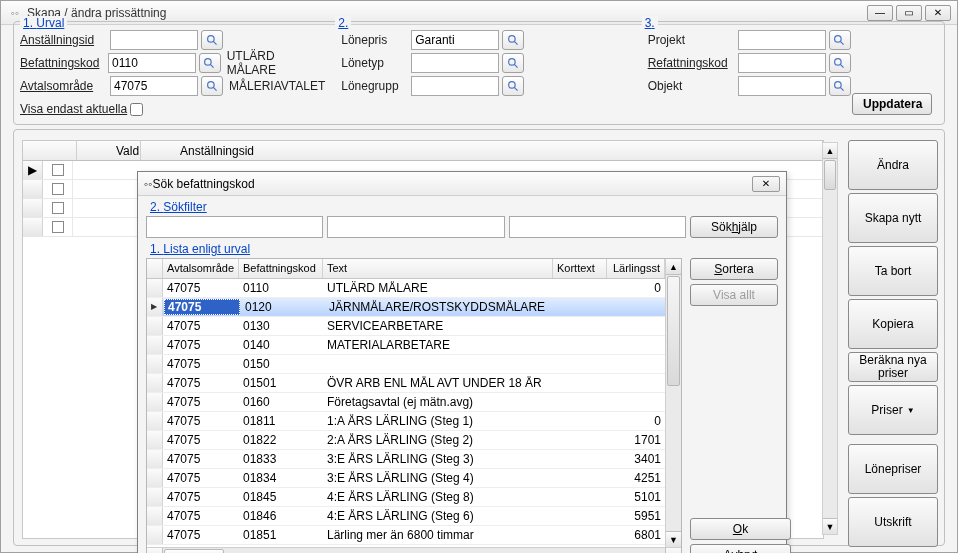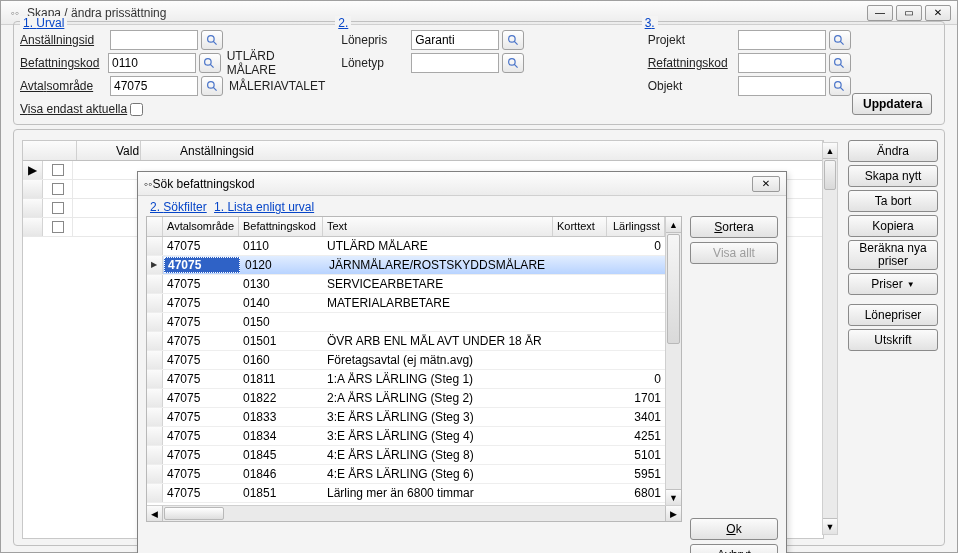--- a/index.html
+++ b/index.html
@@ -41,21 +41,21 @@
 .bgrow { display: flex; height: 19px; border-bottom: 1px solid #e8e8e8; }
 .bgrow .rmarker { width: 20px; background: linear-gradient(#fbfbfb,#e6e6e6); border-right: 1px solid #d4d4d4; display: flex; align-items: center; justify-content: center; }
 .bgrow .rcb { width: 30px; border-right: 1px solid #e8e8e8; display: flex; align-items: center; justify-content: center; }
 .bgrow .rcb .cbx { width: 12px; height: 12px; border: 1px solid #888; background: #fff; }
 .srolltrack { position: absolute; right: 106px; top: 12px; bottom: 10px; width: 16px; background: #eaeaea; border: 1px solid #cfcfcf; }
 .srolltrack .arrowbtn { height: 16px; background: linear-gradient(#fbfbfb,#e2e2e2); border-bottom: 1px solid #c0c0c0; display: flex; align-items: center; justify-content: center; font-size: 9px; }
 .srolltrack .arrowbtn.bottom { position: absolute; bottom: 0; left: 0; right: 0; border-top: 1px solid #c0c0c0; border-bottom: none; }
 .srolltrack .thumb { position: absolute; top: 17px; left: 1px; right: 1px; height: 30px; background: linear-gradient(#f6f6f6,#d9d9d9); border: 1px solid #b8b8b8; border-radius: 2px; }
 
 .sidebtns { position: absolute; right: 6px; top: 10px; width: 90px; display: flex; flex-direction: column; gap: 3px; }
-.sidebtns .btn { width: 90px; padding: 3px 4px; }
+.sidebtns .btn { width: 90px; padding: 17px 4px; }
 .markera { display: flex; align-items: center; justify-content: center; gap: 4px; }
 
 
 .dialog { position: absolute; left: 136px; top: 146px; width: 650px; height: 402px; background: #f4f4f4; border: 1px solid #808080; box-shadow: 2px 2px 6px rgba(0,0,0,0.15); }
 .dtitle { height: 24px; background: linear-gradient(#fdfdfd,#ececec); border-bottom: 1px solid #d0d0d0; display: flex; align-items: center; padding: 0 6px; }
 .dtitle .dclose { margin-left: auto; }
 .dtitle .dclose .winbtn { width: 28px; height: 16px; }
 .dbody { position: absolute; top: 24px; left: 0; right: 0; bottom: 0; padding: 4px 8px 6px 8px; }
 .sokfilter-label { color: #0645c8; text-decoration: underline; margin-left: 4px; }
 .filters { display: flex; gap: 4px; margin: 2px 0 4px 0; align-items: center; }
@@ -84,21 +84,21 @@
 .dg-vscroll .arrowbtn { height: 16px; background: linear-gradient(#fbfbfb,#e2e2e2); border-bottom: 1px solid #c0c0c0; display: flex; align-items: center; justify-content: center; font-size: 9px; }
 .dg-vscroll .arrowbtn.bottom { position: absolute; bottom: 0; left: 0; right: 0; border-top: 1px solid #c0c0c0; border-bottom: none; }
 .dg-vscroll .thumb { position: absolute; top: 17px; left: 1px; right: 1px; height: 110px; background: linear-gradient(#f6f6f6,#d9d9d9); border: 1px solid #b8b8b8; border-radius: 2px; }
 .dg-hscroll { height: 16px; background: #eaeaea; border-top: 1px solid #cfcfcf; position: relative; flex: none; }
 .dg-hscroll .arrowbtn { width: 16px; height: 100%; background: linear-gradient(#fbfbfb,#e2e2e2); border-right: 1px solid #c0c0c0; display: inline-flex; align-items: center; justify-content: center; font-size: 9px; position: absolute; top: 0; bottom: 0; }
 .dg-hscroll .arrowbtn.right { right: 0; border-left: 1px solid #c0c0c0; border-right: none; }
 .dg-hscroll .thumb { position: absolute; left: 17px; top: 1px; bottom: 1px; width: 60px; background: linear-gradient(#fff,#dedede); border: 1px solid #b8b8b8; border-radius: 2px; }
 .dsidebtns { width: 88px; display: flex; flex-direction: column; gap: 4px; }
 .dsidebtns .btn { width: 88px; }
 .dbottom { position: absolute; right: 8px; bottom: 6px; width: 88px; display: flex; flex-direction: column; gap: 4px; }
-.dbottom .btn { width: 88px; }
+.dbottom .btn { width: 101px; }
 .magsvg { stroke: #4a74c9; stroke-width: 1.5; fill: none; }
 </style>
 </head>
 <body>
 
 <div class="window">
   <div class="titlebar">
     <span class="icon">◦◦</span>
     <span class="title">Skapa / ändra prissättning</span>
     <div class="winbtns">
@@ -167,20 +167,30 @@
           <div class="row">
             <span class="lbl" style="width:70px">Lönetyp</span>
             <input class="tinput" style="">
             <span class="lookup">
                 <svg viewBox="0 0 16 16" class="magsvg">
                   <circle cx="6" cy="6" r="4"></circle>
                   <line x1="9" y1="9" x2="13" y2="13"></line>
                 </svg>
               </span>
           </div>
+          <div class="row">
+            <span class="lbl" style="width:70px">Lönegrupp</span>
+            <input class="tinput" style="">
+            <span class="lookup">
+                <svg viewBox="0 0 16 16" class="magsvg">
+                  <circle cx="6" cy="6" r="4"></circle>
+                  <line x1="9" y1="9" x2="13" y2="13"></line>
+                </svg>
+              </span>
+          </div>
         </div>
 
         <div class="col">
           <span class="legendlink" style="left:-6px"><span>3</span>.</span>
           <div class="row">
             <span class="lbl">Projekt</span>
             <input class="tinput" style="">
             <span class="lookup">
                 <svg viewBox="0 0 16 16" class="magsvg">
                   <circle cx="6" cy="6" r="4"></circle>
@@ -271,20 +281,26 @@
     <div class="dialog">
       <div class="dtitle">
         <span class="icon">◦◦</span>
         <span>Sök befattningskod</span>
         <div class="dclose">
             <div class="winbtn">✕</div>
           </div>
       </div>
       <div class="dbody">
         <span class="sokfilter-label"><span>2.</span> <span>Sökfilter</span></span>
+        <div class="filters">
+          <input class="finp" style="">
+          <input class="finp" style="">
+          <input class="finp" style="">
+          <div class="btn">Sök<span style="text-decoration:underline">h</span>jälp</div>
+        </div>
         <span class="lista-label"><span>1.</span> <span>Lista enligt urval</span></span>
         <div class="dgridwrap">
           <div class="dgrid">
             <div style="display:flex;flex:1;overflow:hidden">
               <div style="flex:1;display:flex;flex-direction:column;overflow:hidden">
                 <div class="dg-head">
                   <div class="c-marker"></div>
                   <div class="c-avt">Avtalsområde</div>
                   <div class="c-bef">Befattningskod</div>
                   <div class="c-text">Text</div>

